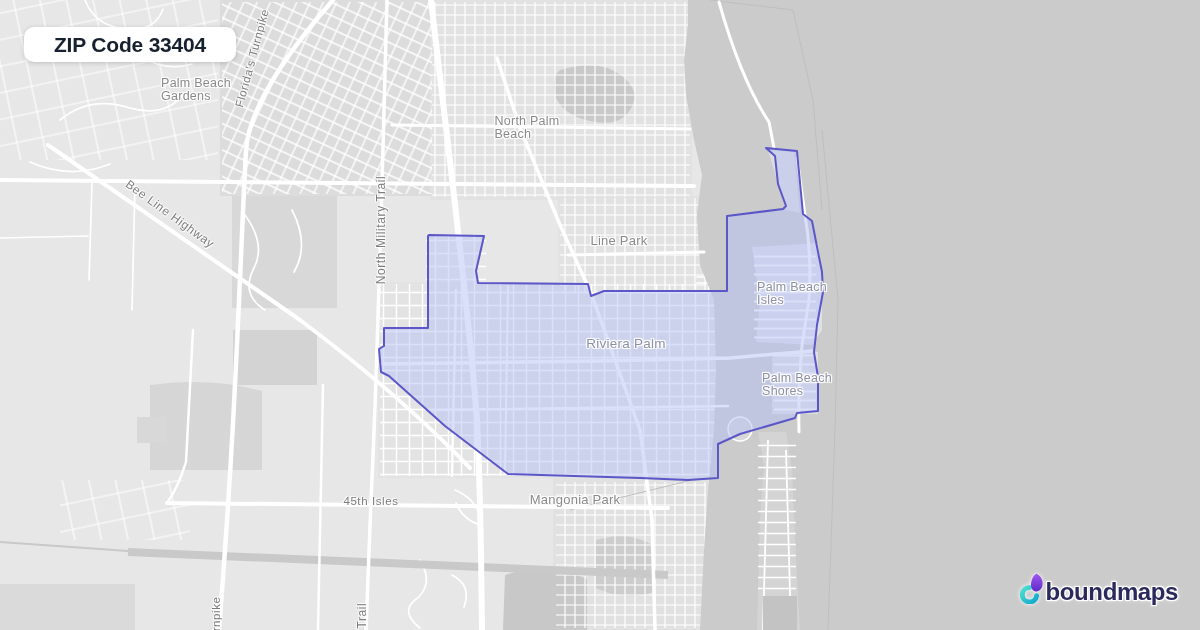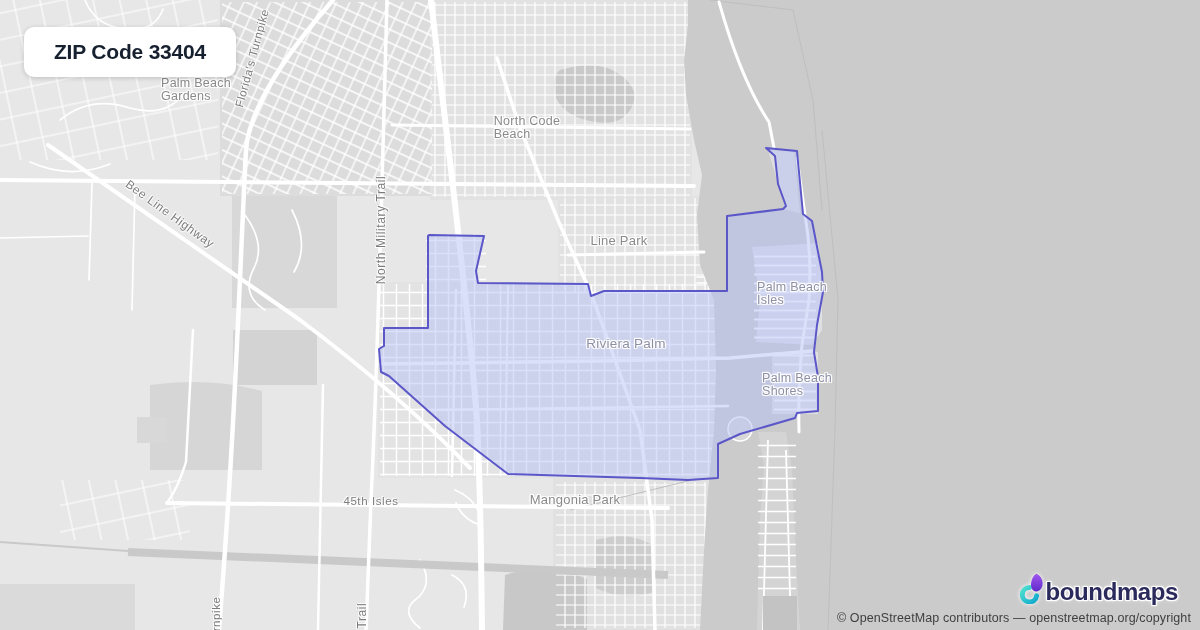--- a/index.html
+++ b/index.html
@@ -34,21 +34,21 @@
   }
   .rl-turnpike-top{left:252px;top:58px;transform:translate(-50%,-50%) rotate(-75deg);}
   .rl-beeline{left:170px;top:214px;transform:translate(-50%,-50%) rotate(36deg);font-size:12px;}
   .rl-miltrail{left:381px;top:230px;transform:translate(-50%,-50%) rotate(-90deg);font-size:12px;}
   .rl-45th{left:371px;top:501px;}
   .rl-turnpike-bottom{left:216px;top:647px;transform:translate(-50%,-50%) rotate(-90deg);}
   .rl-miltrail-bottom{left:362px;top:657px;transform:translate(-50%,-50%) rotate(-90deg);font-size:12px;}
 
   
   .title-card{
-    position:absolute;left:24px;top:27px;width:212px;height:50px;
+    position:absolute;left:24px;top:27px;width:212px;height:35px;
     background:#ffffff;border-radius:10px;
     box-shadow:0 1px 5px rgba(0,0,0,.18);
     display:flex;align-items:center;justify-content:center;
   }
   .title-card span{
     font-size:21px;font-weight:bold;color:#17202f;letter-spacing:-.2px;
   }
 
   
   .logo{
@@ -192,21 +192,21 @@
       <path stroke-width="3" d="M797,158 L805,215 Q812,255 809,300 L802,345 Q798,390 799,432"></path>
       <path stroke-width="1.8" d="M455,490 q20,8 26,28"></path>
       <path stroke-width="1.8" d="M480,525 q-18,-6 -24,-22"></path>
     </g>
 
     <path stroke-width="2" stroke-linejoin="round" d="M429,235 L484,236 L476,271 L478,283 L588,284 L591,296 L604,291 L727,291 L727,216 L783,209 L786,206 L778,184 L775,156 L766,148 L797,151 L803,214 L812,221 L819,257 L822,272 L823,292 L817,325 L814,352 L818,377 L818,411 L797,413 L795,418 L740,434 L718,444 L718,478 L688,480 L640,478 L508,474 L445,426 L389,376 L381,372 L379,349 L384,346 L384,328 L428,328 L428,236 Z" fill="rgba(182,191,245,0.5)" stroke="#5b57c8"></path>
   </svg>
 
   <div class="place-label pl-gardens">Palm Beach
 Gardens</div>
-  <div class="place-label pl-northpalm">North Code
+  <div class="place-label pl-northpalm">North Palm
 Beach</div>
   <div class="place-label pl-lakepark">Line Park</div>
   <div class="place-label pl-isles">Palm Beach
 Isles</div>
   <div class="place-label pl-riviera">Riviera Palm</div>
   <div class="place-label pl-shores">Palm Beach
 Shores</div>
   <div class="place-label pl-mangonia">Mangonia Park</div>
 
   <div class="road-label rl-turnpike-top">Florida's Turnpike</div>
@@ -231,15 +231,14 @@
         <linearGradient id="lp" x1="0" y1="0" x2="0" y2="1">
           <stop offset="0" stop-color="#a156f0"></stop>
             <stop offset="1" stop-color="#5f2bc9"></stop>
         </linearGradient>
       </defs>
       <path d="M17.5 0.8 C22.5 3.2 24.8 8.6 23.2 13.6 C22.1 17.1 18.9 19.2 15.9 18.2 C12.9 17.2 11.4 13.6 12.2 9.4 C12.9 5.6 14.8 2 17.5 0.8 Z" fill="url(#lp)"></path>
     </svg>
     <span class="logo-text">boundmaps</span>
   </div>
 
-  <div class="attribution">© OpenStreetMap contributors — openstreetmap.org/copyright</div>
 
 </div>
 
 </body></html>

